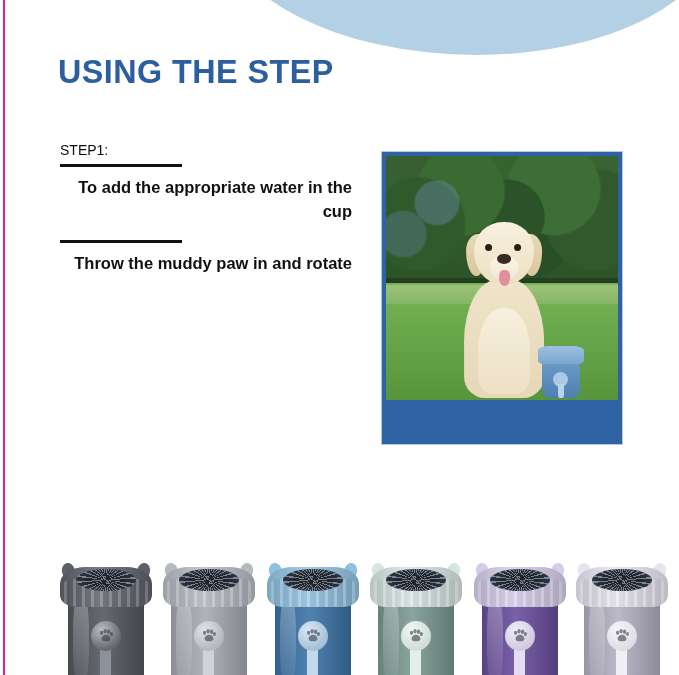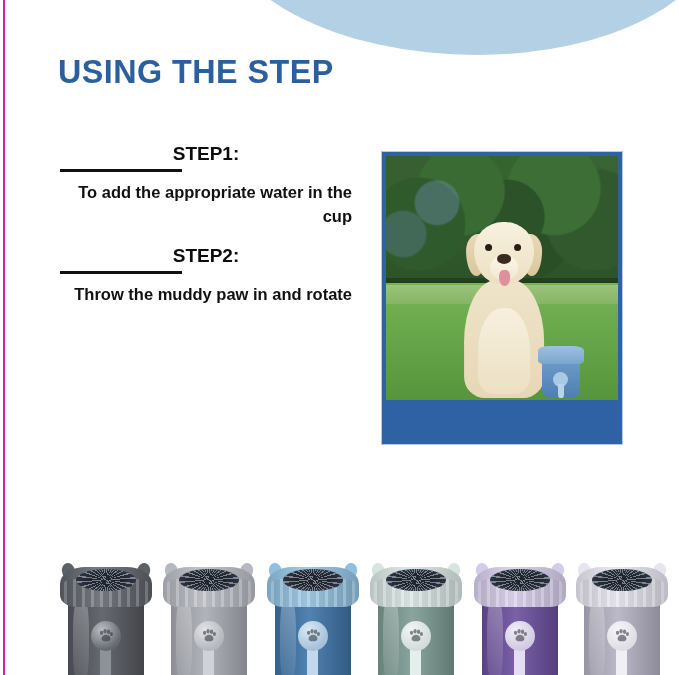--- a/index.html
+++ b/index.html
@@ -56,26 +56,25 @@
 
   
   #steps {
     position: absolute;
     left: 60px;
     top: 143px;
     width: 292px;
   }
   .step-block { margin-bottom: 2px; }
   .step-heading {
-    font-size: 19px;
-    font-weight: bold;
+    font-size: 14px;
+    font-weight: normal;
     color: #0d0d0d;
     letter-spacing: 0px;
     line-height: 1.12;
-    text-align: center;
   }
   .step-underline {
     width: 122px;
     height: 3px;
     background: #111111;
     margin-top: 5px;
     margin-bottom: 9px;
   }
   .step-body {
     font-size: 16.5px;
@@ -365,21 +364,20 @@
 
   <div id="steps">
 
     <div class="step-block">
       <div class="step-heading">STEP1:</div>
       <div class="step-underline"></div>
       <div class="step-body">To add the appropriate water in the cup</div>
     </div>
 
     <div class="step-block">
-      <div class="step-heading">STEP2:</div>
       <div class="step-underline"></div>
       <div class="step-body">Throw the muddy paw in and rotate</div>
     </div>
 
 
   </div>
 
   <div id="photo-panel">
     <div id="photo">
       <div class="ph-sky"></div>

